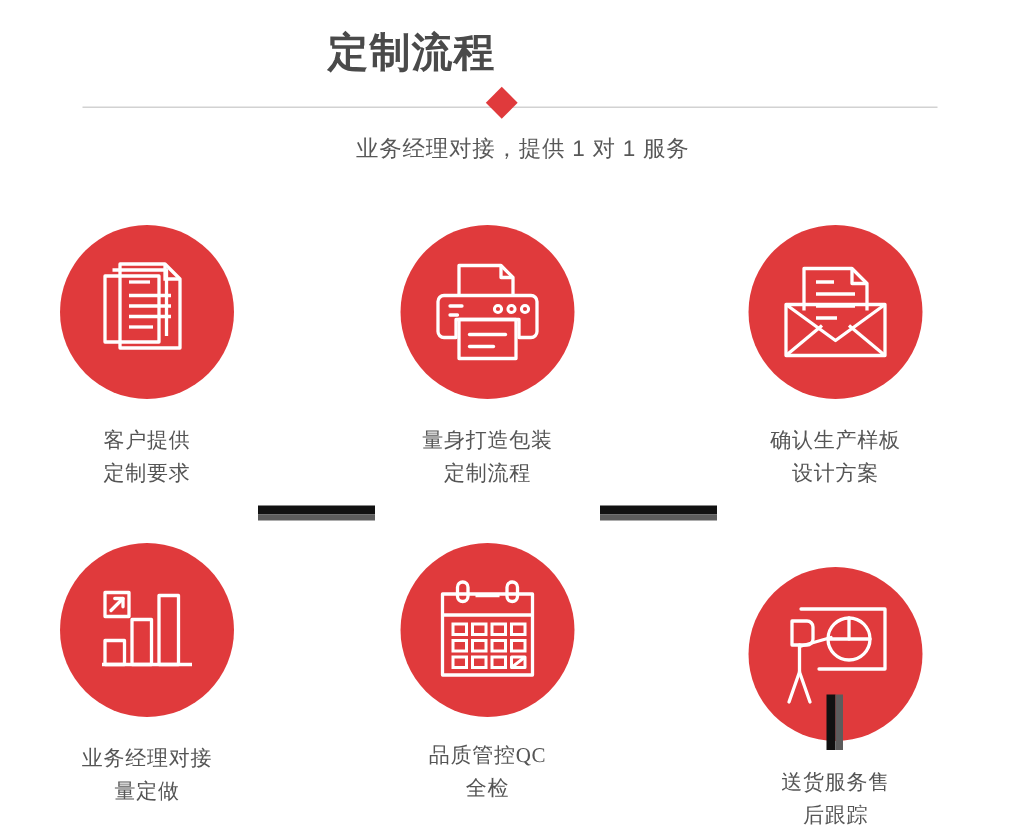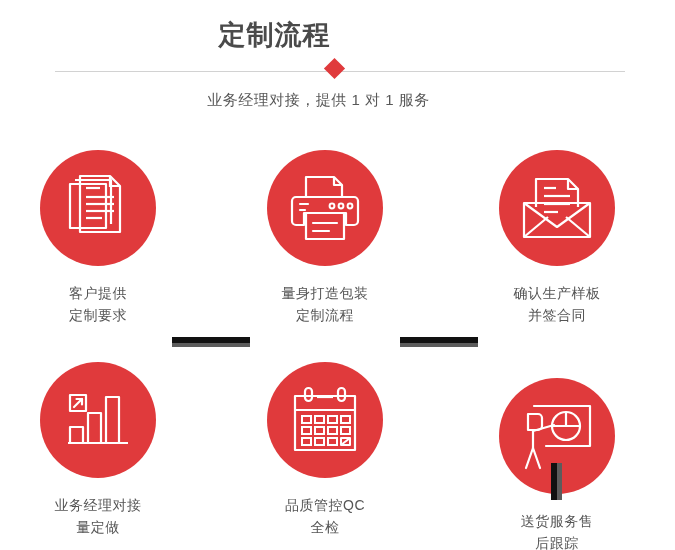--- a/index.html
+++ b/index.html
@@ -56,20 +56,21 @@
   .page-subtitle {
     position: absolute;
     left: 0;
     top: 89px;
     width: 637px;
     text-align: center;
     font-size: 15px;
     color: #585858;
     line-height: 22px;
     letter-spacing: 0.5px;
+    padding-left: 30px;
   }
 
   
   .flow {
     position: absolute;
     left: 0;
     top: 130px;
     width: 675px;
     height: 420px;
   }
@@ -100,21 +101,21 @@
     text-align: center;
     letter-spacing: 0.5px;
     white-space: pre-line;
   }
 
   
   .step-1 { left: 8px;   top: 20px; }
   .step-2 { left: 235px; top: 20px; }
   .step-3 { left: 467px; top: 20px; }
   .step-4 { left: 8px;   top: 232px; }
-  .step-5 { left: 235px; top: 232px; }
+  .step-5 { left: 235px; top: 232px; font-family: Liberation Serif, serif; }
   .step-6 { left: 467px; top: 248px; }
 
   
   .conn-h {
     position: absolute;
     width: 78px;
     height: 10px;
   }
   .conn-h .bar-dark {
     position: absolute;
@@ -224,21 +225,21 @@
         </g>
         <g fill="none" stroke="#ffffff" stroke-width="2.2" stroke-linecap="butt">
           <path d="M24 13 h12"></path>
           <path d="M24 21 h26"></path>
           <path d="M24 29 h26"></path>
           <path d="M24 37 h14"></path>
         </g>
       </svg>
     </div>
     <div class="step-label">确认生产样板
-并签合同</div>
+设计方案</div>
   </div>
 
   <div class="step step-4">
     <div class="step-circle">
       <svg width="68" height="62" viewBox="0 0 68 62">
         <g fill="none" stroke="#ffffff" stroke-width="2.2" stroke-linejoin="round">
           <path d="M4 54 h60"></path>
           <path d="M6 38 h13 v16 h-13 z"></path>
           <path d="M24 24 h13 v30 h-13 z"></path>
           <path d="M42 8 h13 v46 h-13 z"></path>

